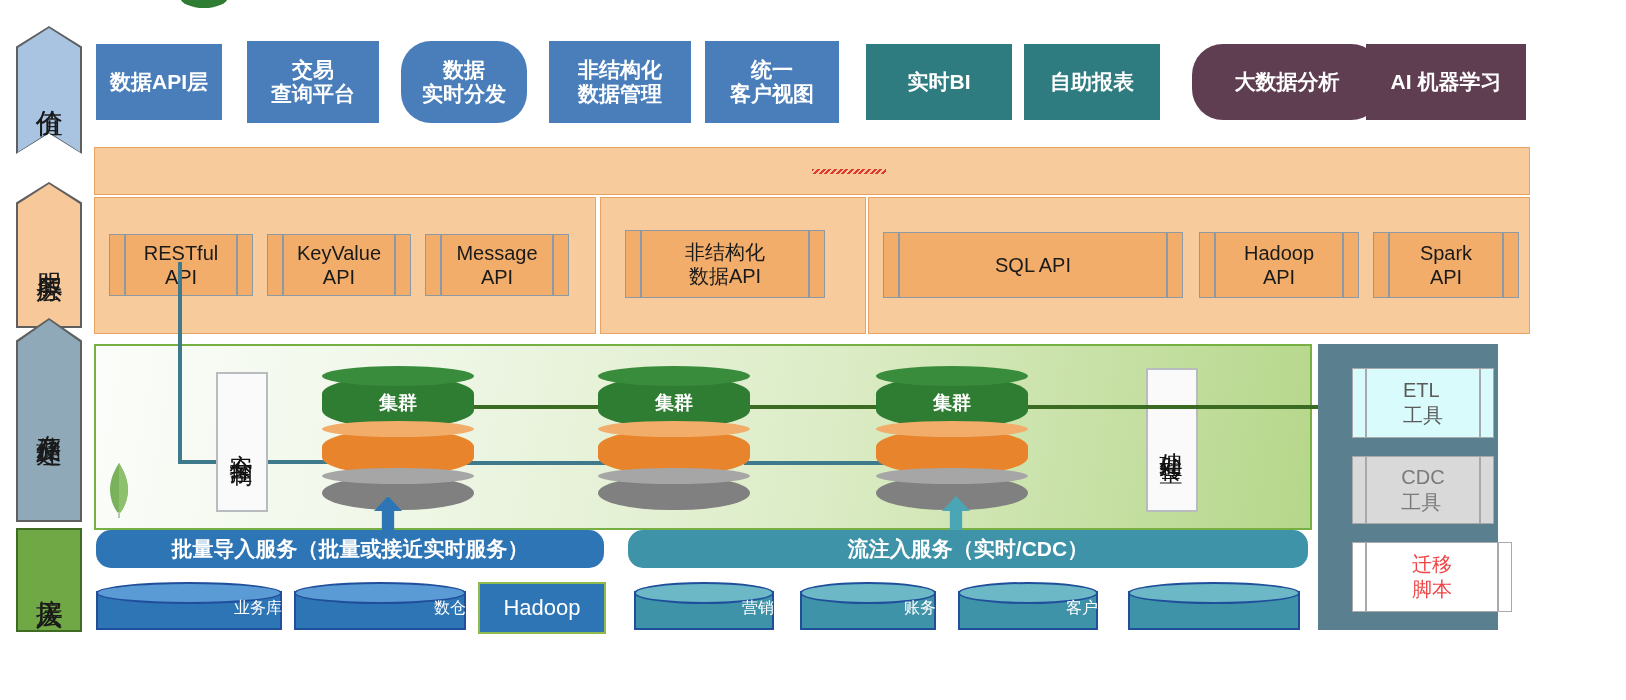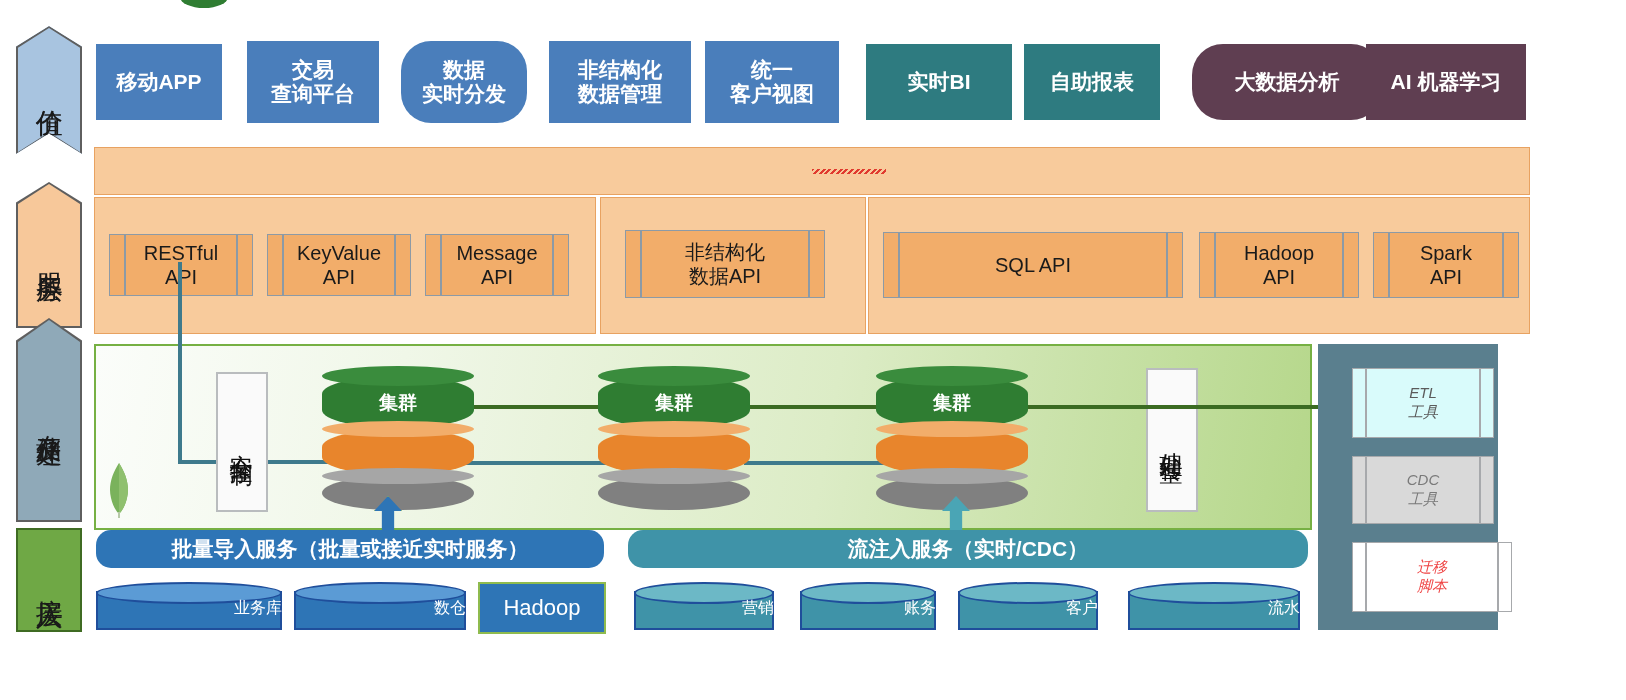--- a/index.html
+++ b/index.html
@@ -55,22 +55,22 @@
   .dbcyl .body{position:absolute;left:0;right:0;top:9px;bottom:0;
           border:2px solid #1f4e9b;border-top:none;border-radius:0 0 50%/18px 50%/18px;}
   .dbcyl .top{position:absolute;left:0;right:0;top:0;height:18px;
           border:2px solid #1f4e9b;border-radius:50%;}
   .dbcyl .lbl{position:absolute;left:0;right:0;top:50%;transform:translateY(-40%);
           text-align:right;color:#fff;font-size:16px;}
 
   
   .toolpanel{position:absolute;background:#5a7f8e;}
   .toolbox{position:absolute;border:1.6px solid #a7a9ac;display:flex;align-items:center;
-           justify-content:center;text-align:center;font-size:15px;line-height:1.25;
-           color:#5b5b5b;box-sizing:border-box;font-style:italic;}
+           justify-content:center;font-size:20px;line-height:1.25;
+           color:#5b5b5b;box-sizing:border-box;}
   .toolbox .innerL{position:absolute;top:0;bottom:0;left:12px;width:1.6px;background:#a7a9ac;}
   .toolbox .innerR{position:absolute;top:0;bottom:0;right:12px;width:1.6px;background:#a7a9ac;}
 
   .hadoopbox{position:absolute;background:#2e75b6;border:2px solid #8fbb4e;
              display:flex;align-items:center;justify-content:center;color:#fff;font-size:22px;}
 </style>
 </head>
 <body>
 
 <div class="chev" style="top:26px;height:128px;background:#a8c4e0;
@@ -100,21 +100,21 @@
 </div>
 
 <div class="chev" style="top:528px;height:104px;">
   <div style="position:absolute;inset:0;background:#3f6b23;"></div>
   <div style="position:absolute;inset:2px;background:#6fa845;"></div>
   <div class="ctxt" style="position:relative;z-index:2;">接入层</div>
 </div>
 
 <div class="abs" style="left:180px;top:-14px;width:48px;height:22px;background:#2f7d32;border-radius:50%;"></div>
 
-<div class="vbox blue" style="left:96px;top:44px;width:126px;height:76px;">移动APP</div>
+<div class="vbox blue" style="left:96px;top:44px;width:126px;height:76px;">数据API层</div>
 <div class="vbox blue" style="left:247px;top:41px;width:132px;height:82px;white-space:pre-line;">交易
 查询平台</div>
 <div class="vbox blue" style="left:401px;top:41px;width:126px;height:82px;white-space:pre-line;border-radius:30px;">数据
 实时分发</div>
 <div class="vbox blue" style="left:549px;top:41px;width:142px;height:82px;white-space:pre-line;">非结构化
 数据管理</div>
 <div class="vbox blue" style="left:705px;top:41px;width:134px;height:82px;white-space:pre-line;">统一
 客户视图</div>
 <div class="vbox teal" style="left:866px;top:44px;width:146px;height:76px;">实时BI</div>
 <div class="vbox teal" style="left:1024px;top:44px;width:136px;height:76px;">自助报表</div>
@@ -276,21 +276,20 @@
   <div class="lbl">账务</div>
 </div>
 <div class="dbcyl" style="left:958px;top:582px;width:140px;height:48px;">
   <div class="body" style="background:#3f93a8;border-color:#1f4e9b;"></div>
   <div class="top" style="background:#6cb8c6;border-color:#1f4e9b;"></div>
   <div class="lbl">客户</div>
 </div>
 <div class="dbcyl" style="left:1128px;top:582px;width:172px;height:48px;">
   <div class="body" style="background:#3f93a8;border-color:#1f4e9b;"></div>
   <div class="top" style="background:#6cb8c6;border-color:#1f4e9b;"></div>
-  <div class="lbl">流水</div>
 </div>
 
 <div class="toolpanel" style="left:1318px;top:344px;width:180px;height:286px;"></div>
 <div class="toolbox" style="left:1352px;top:368px;width:142px;height:70px;background:#d9fbfb;white-space:pre-line;color:#5b5b5b;">
   <span class="innerL"></span>
   <span class="innerR"></span>
   <span>ETL
 工具</span>
 </div>
 <div class="toolbox" style="left:1352px;top:456px;width:142px;height:68px;background:#d9d9d9;white-space:pre-line;color:#7a7a7a;">

